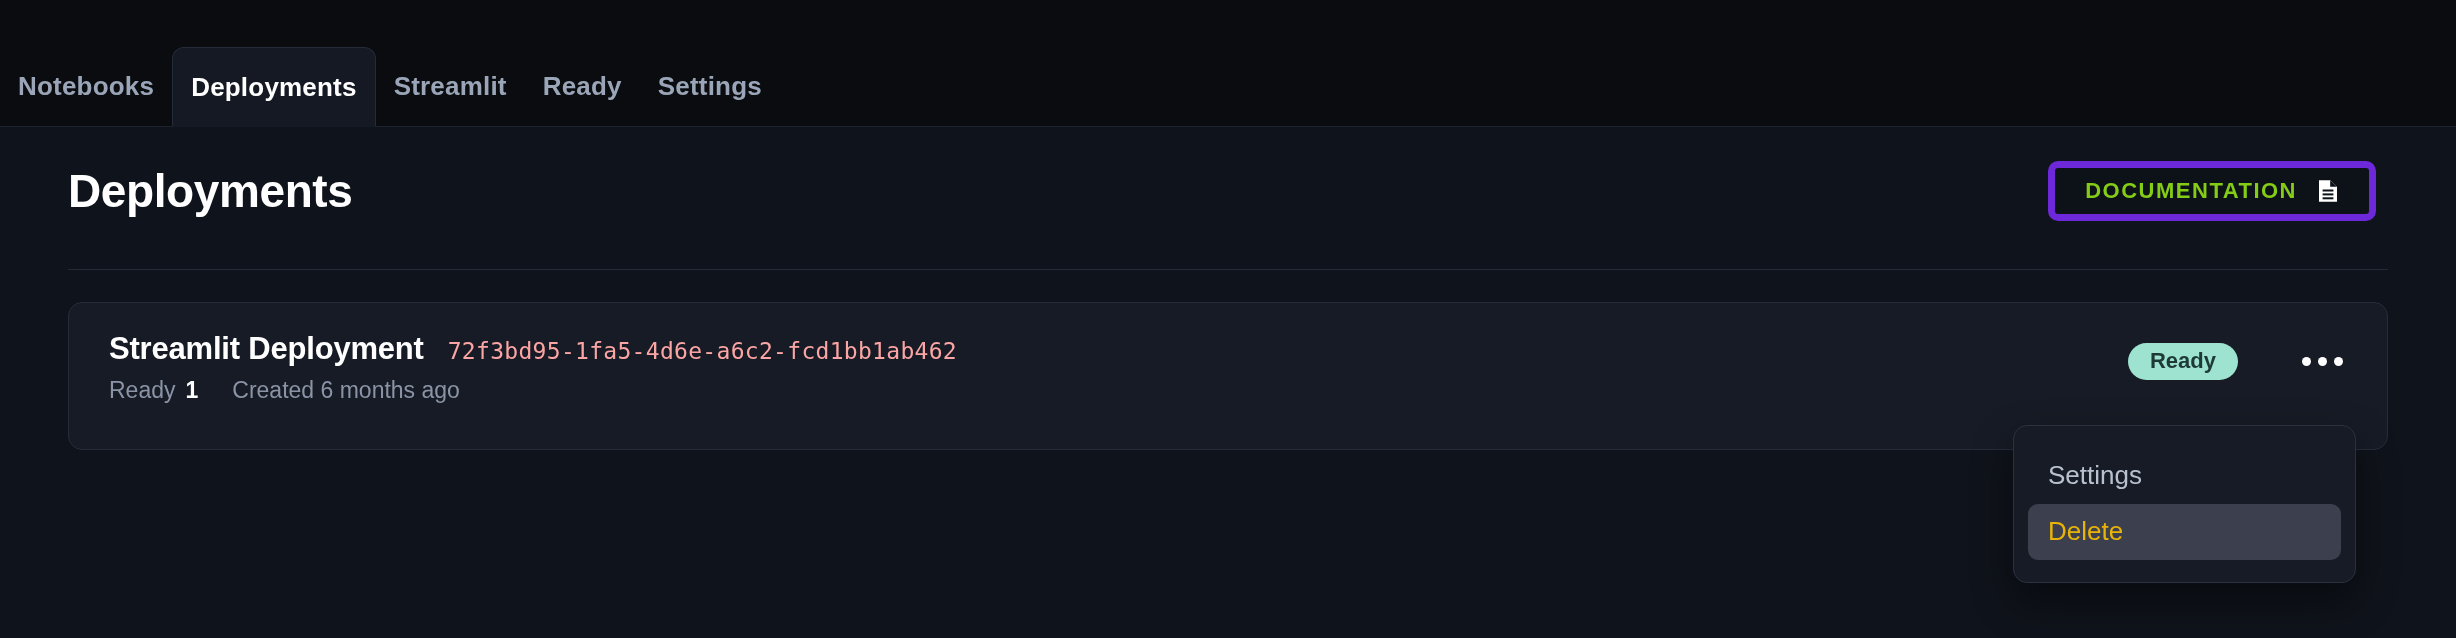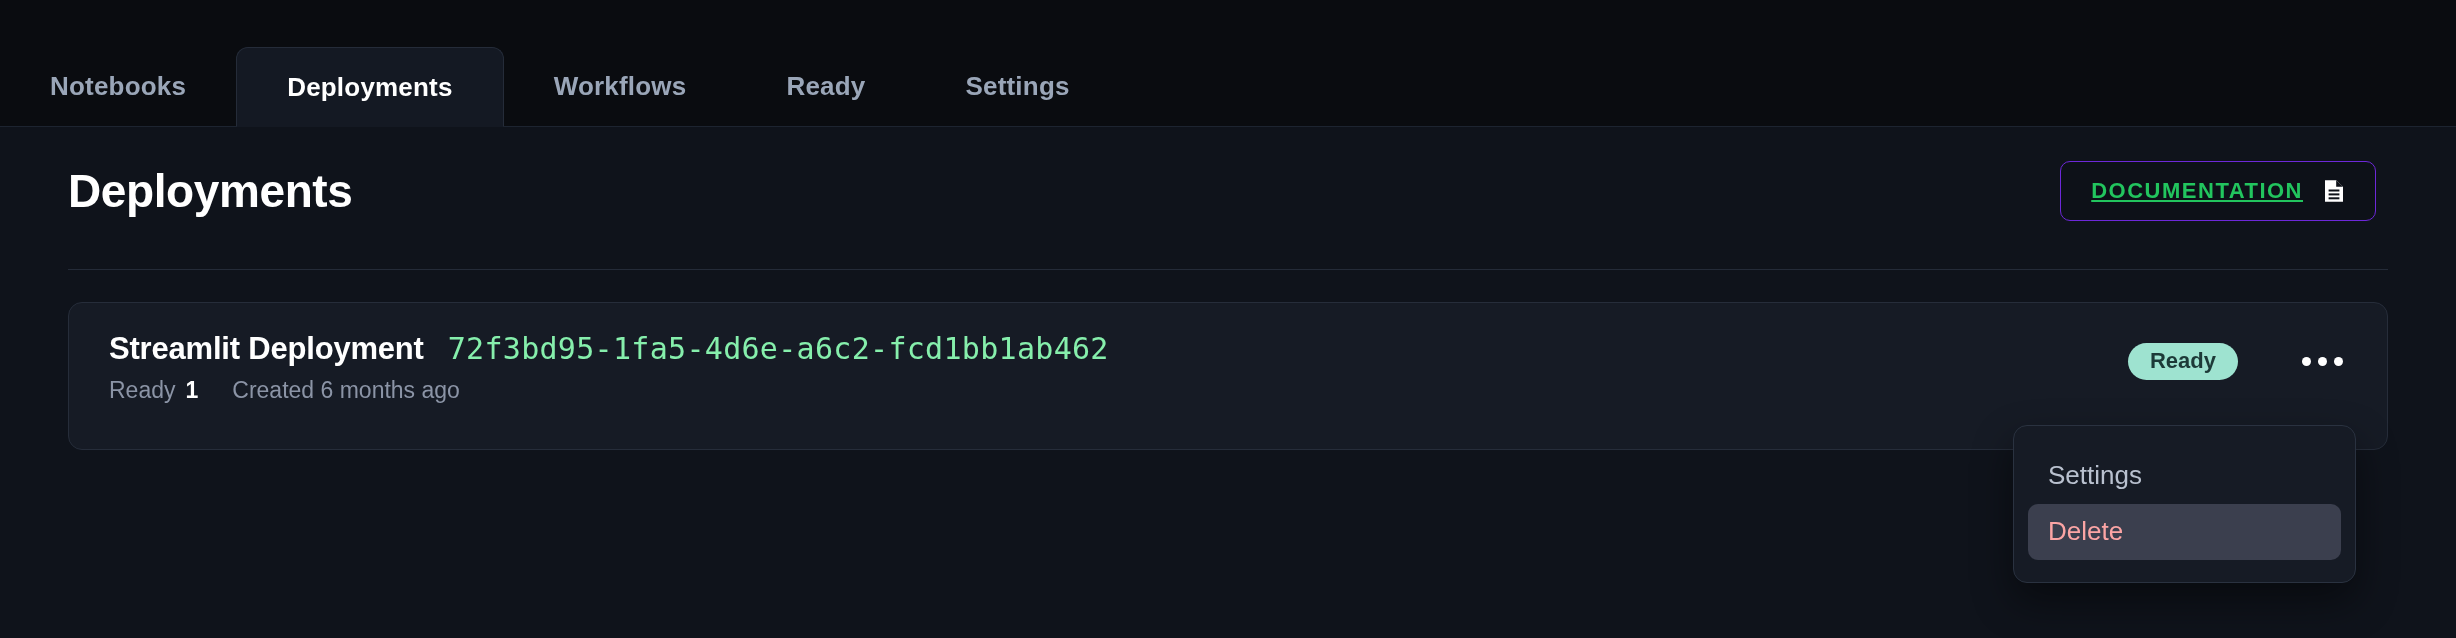--- a/index.html
+++ b/index.html
@@ -35,21 +35,21 @@
     align-items: flex-end;
     padding-left: 0;
   }
 
   .tab {
     position: relative;
     height: 80px;
     display: flex;
     align-items: center;
     justify-content: center;
-    padding: 0 50px;
+    padding: 0 18px;
     font-size: 26px;
     font-weight: 700;
     letter-spacing: 0.2px;
     color: #9aa6b8;
     cursor: pointer;
     white-space: nowrap;
     background: transparent;
     border: none;
     border-radius: 12px 12px 0 0;
   }
@@ -96,23 +96,22 @@
     font-weight: 700;
     letter-spacing: 1.5px;
     cursor: pointer;
     border: none;
     font-family: "Liberation Sans", sans-serif;
     white-space: nowrap;
   }
 
   .btn-doc {
     background: #0d1118;
-    color: #22c55e;
-    border: 1px solid #6d28d9;
-    text-decoration: underline;
+    color: #84cc16;
+    border: 7px solid #6d28d9;
   }
 
   .btn-create {
     background: linear-gradient(100deg, #d83f77 0%, #e05f6a 48%, #f08855 100%);
     color: #ffffff;
   }
 
   .icon { display: inline-flex; align-items: center; justify-content: center; }
 
   
@@ -150,22 +149,22 @@
 
   .card-title {
     font-size: 31px;
     font-weight: 700;
     color: #ffffff;
     letter-spacing: -0.2px;
   }
 
   .card-uuid {
     font-family: "DejaVu Sans Mono", "Liberation Mono", monospace;
-    font-size: 30px;
-    color: #86efac;
+    font-size: 23px;
+    color: #fca5a5;
     letter-spacing: 0.3px;
   }
 
   .card-meta {
     display: flex;
     align-items: baseline;
     gap: 34px;
     font-size: 23px;
     color: #8b94a6;
   }
@@ -222,37 +221,37 @@
     font-size: 26px;
     border-radius: 10px;
     padding: 13px 20px;
     cursor: pointer;
     color: #b9c1cf;
     line-height: 1.15;
   }
 
   .menu-item.highlight {
     background: #3b3f4e;
-    color: #fca5a5;
+    color: #eab308;
   }
 </style>
 </head>
 <body>
 
 <div class="app">
 
   <nav class="tabbar">
     <div class="tab">
       <span>Notebooks</span>
     </div>
     <div class="tab active">
       <span>Deployments</span>
     </div>
     <div class="tab">
-      <span>Workflows</span>
+      <span>Streamlit</span>
     </div>
     <div class="tab">
       <span>Ready</span>
     </div>
     <div class="tab">
       <span>Settings</span>
     </div>
   </nav>
 
   <div class="page-header">

